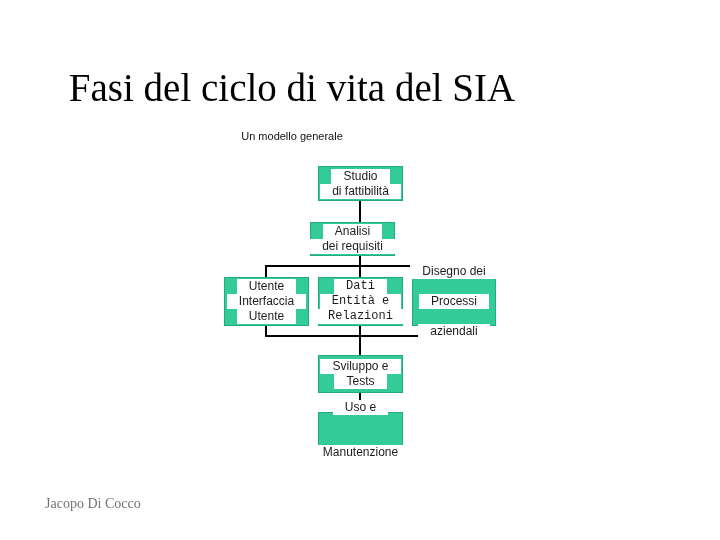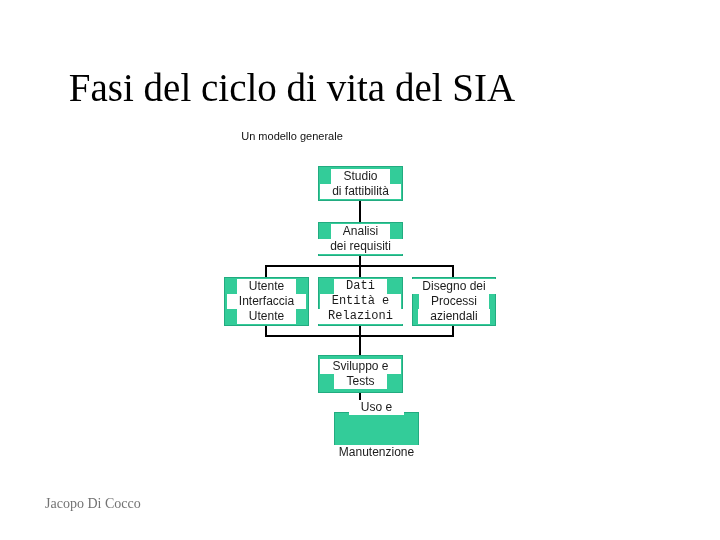--- a/index.html
+++ b/index.html
@@ -85,49 +85,49 @@
     <div class="line" style="left:452px; top:325px; width:2px; height:12px;"></div>
     <div class="line" style="left:265px; top:335px; width:189px; height:2px;"></div>
     <div class="line" style="left:359px; top:325px; width:2px; height:30px;"></div>
     <div class="line" style="left:359px; top:392px; width:2px; height:21px;"></div>
 
     <div class="node" style="left:318px; top:166px; width:85px; height:35px;">
       <span class="nl">Studio</span>
       <span class="nl">di fattibilità</span>
     </div>
 
-    <div class="node" style="left:318px; top:222px; width:85px; height:34px;">
+    <div class="node" style="left:310px; top:222px; width:85px; height:34px;">
       <span class="nl">Analisi</span>
       <span class="nl">dei requisiti</span>
     </div>
 
     <div class="node" style="left:224px; top:277px; width:85px; height:49px;">
       <span class="nl">Utente</span>
       <span class="nl">Interfaccia</span>
       <span class="nl">Utente</span>
     </div>
 
     <div class="node" style="left:318px; top:277px; width:85px; height:49px;font-family:Liberation Mono, monospace;">
       <span class="nl">Dati</span>
       <span class="nl">Entità e</span>
       <span class="nl">Relazioni</span>
     </div>
 
-    <div class="node" style="left:412px; top:277px; width:84px; height:49px;">
+    <div class="node" style="left:412px; top:277px; width:84px; height:49px;gap:15px;">
       <span class="nl">Disegno dei</span>
       <span class="nl">Processi</span>
       <span class="nl">aziendali</span>
     </div>
 
     <div class="node" style="left:318px; top:355px; width:85px; height:38px;">
       <span class="nl">Sviluppo e</span>
       <span class="nl">Tests</span>
     </div>
 
-    <div class="node" style="left:334px; top:412px; width:85px; height:36px;gap:30px;">
+    <div class="node" style="left:318px; top:412px; width:85px; height:36px;gap:30px;">
       <span class="nl">Uso e</span>
       <span class="nl">Manutenzione</span>
     </div>
 
   </div>
 
   <div class="footer">
     <span class="footer-left">Jacopo Di Cocco</span>
     <span class="footer-right">16</span>
   </div>

